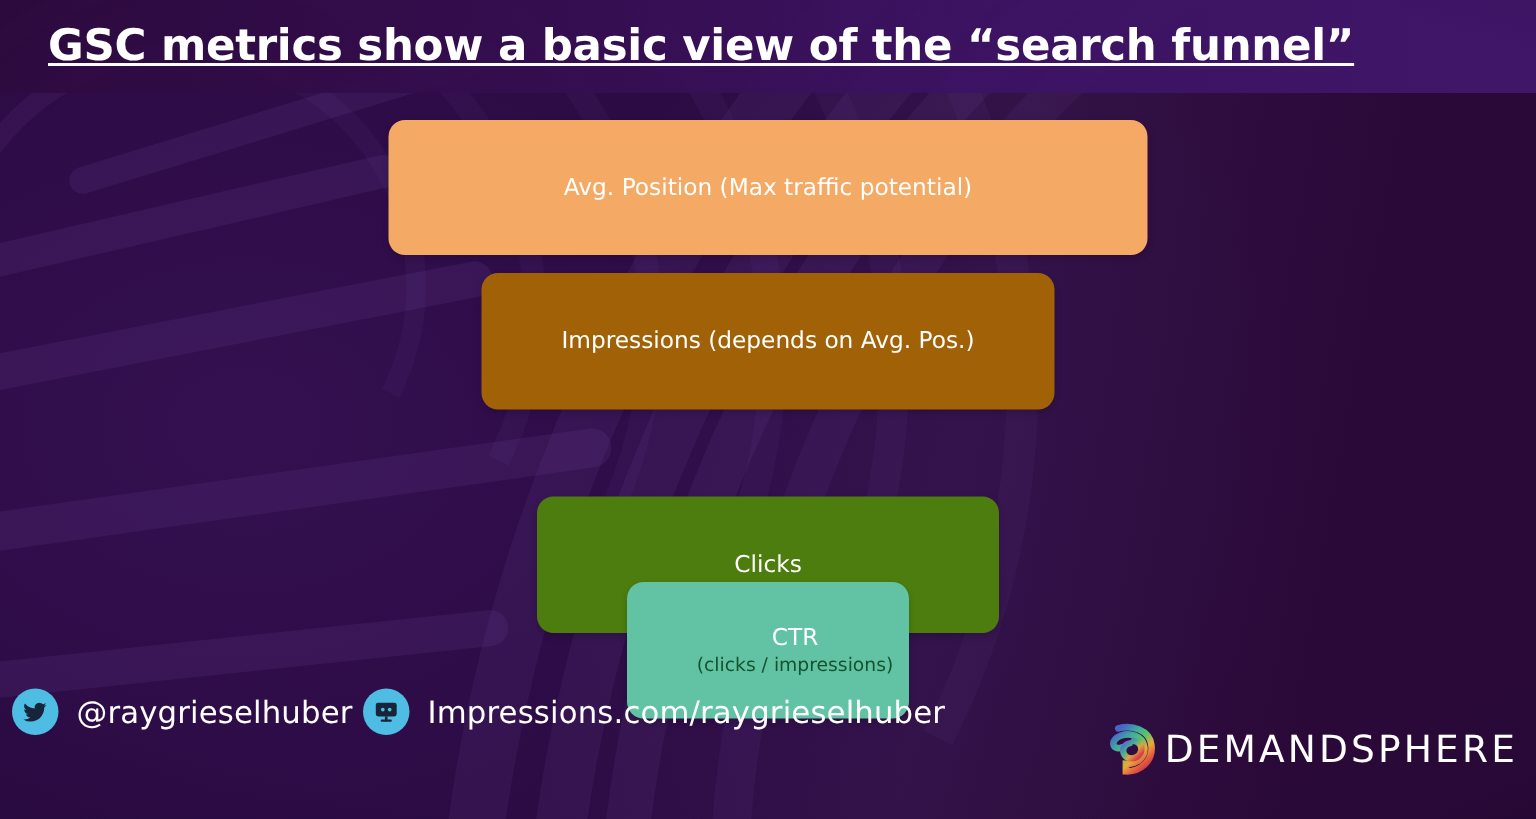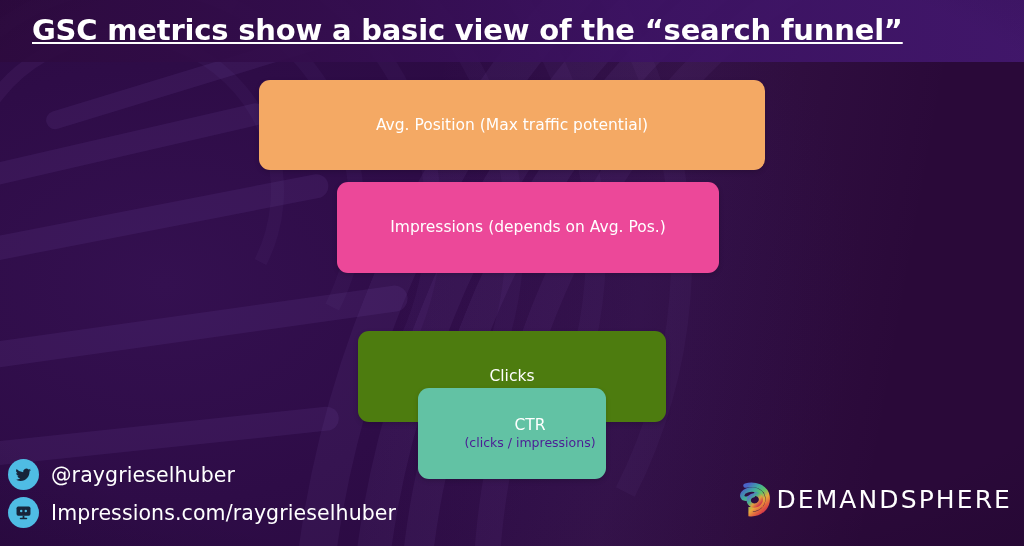--- a/index.html
+++ b/index.html
@@ -120,40 +120,39 @@
     box-shadow: 0 2px 5px rgba(0,0,0,0.16);
   }
   .fbar .flabel {
     color: #ffffff;
     font-size: 15.5px;
     font-weight: 400;
     line-height: 1.2;
     text-align: center;
   }
   .fbar .fsub {
-    color: #4c1d95;
+    color: #14532d;
     font-size: 12.5px;
     font-weight: 500;
     line-height: 1.25;
     text-align: center;
     margin-top: 1px;
   }
 
   .fbar.b0 { width: 506px; height: 90px; top: 0px;   }
   .fbar.b1 { width: 382px; height: 91px; top: 102px; }
   .fbar.b2 { width: 308px; height: 91px; top: 205px; }
   .fbar.b3 { width: 188px; height: 91px; top: 308px; padding-left: 36px; }
 
   
   .social {
     position: absolute;
     left: 8px;
     top: 459px;
     display: flex;
-    flex-direction: column;
     gap: 7px;
     text-align: center;
   }
   .social-row {
     display: flex;
     align-items: center;
     gap: 12px;
   }
   .sicon {
     width: 31px;
@@ -226,21 +225,21 @@
   <div class="bg-vignette"></div>
 
   <div class="title" style="color: rgb(255, 255, 255);">GSC metrics show a basic view of the “search funnel”</div>
 
   <div class="funnel">
 
     <div class="fbar b0" style="background: rgb(244, 169, 100);">
       <div class="flabel">Avg. Position (Max traffic potential)</div>
     </div>
 
-    <div class="fbar b1" style="background: #ec4899; margin-left: 16px;">
+    <div class="fbar b1" style="background: #a16207;">
       <div class="flabel">Impressions (depends on Avg. Pos.)</div>
     </div>
 
     <div class="fbar b2" style="background: #4d7c0f; margin-top: 46px;">
       <div class="flabel">Clicks</div>
     </div>
 
     <div class="fbar b3" style="background: rgb(98, 194, 164);">
       <div class="flabel">CTR</div>
       <div class="fsub">(clicks / impressions)</div>

